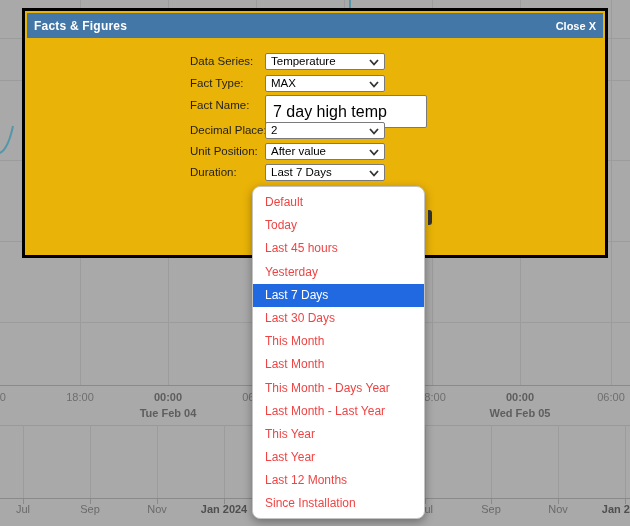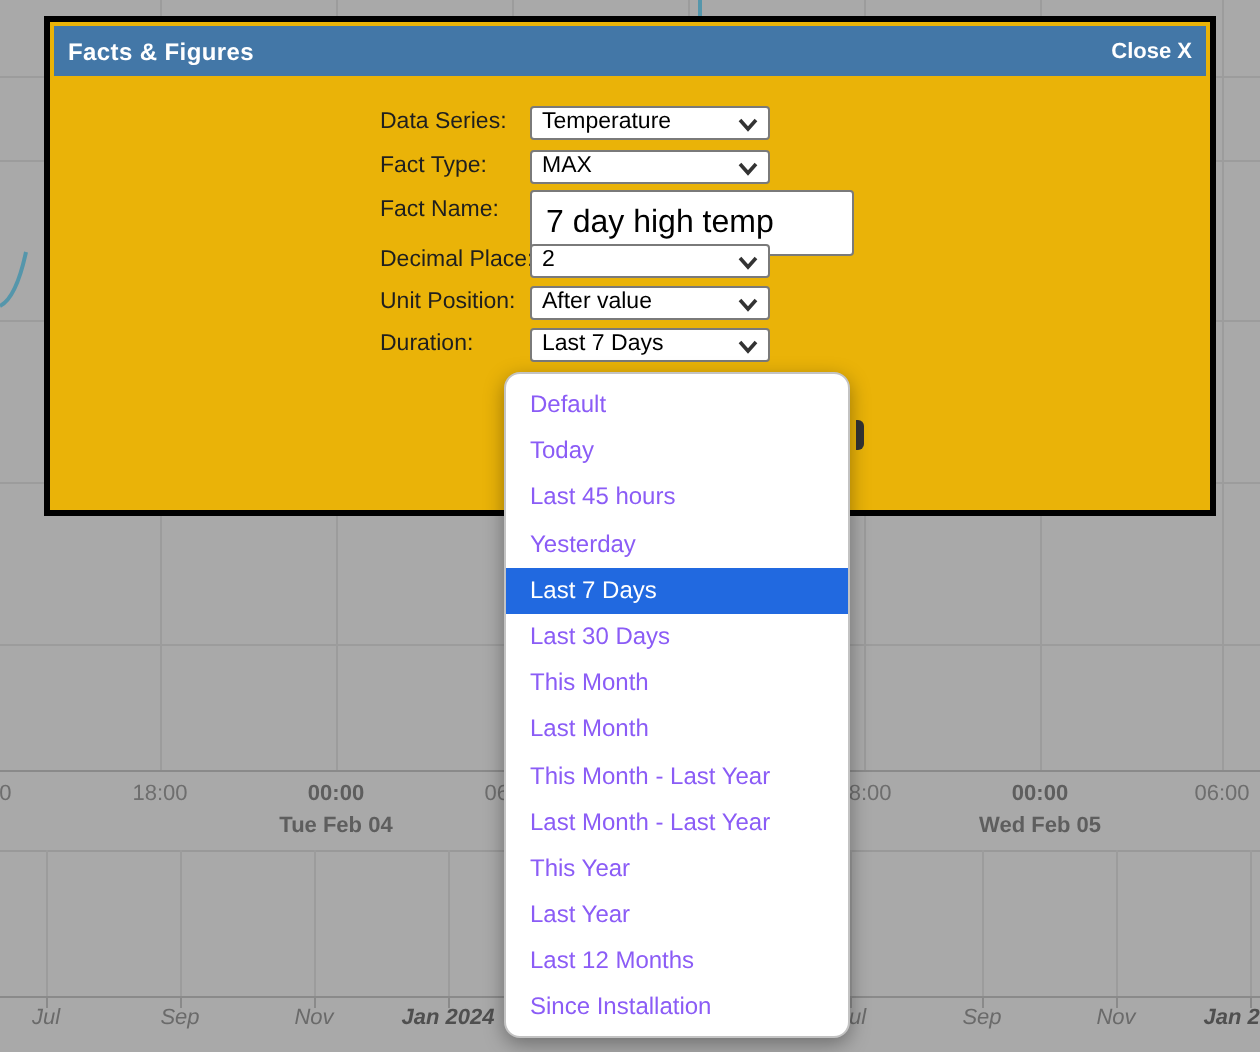--- a/index.html
+++ b/index.html
@@ -18,21 +18,21 @@
   .axis-line{position:absolute;left:0;top:385px;width:630px;height:1px;background:#8a8a8a;}
   .nav-top-line{position:absolute;left:0;top:425px;width:630px;height:1px;background:#999;}
   .nav-axis-line{position:absolute;left:0;top:498px;width:630px;height:1px;background:#8a8a8a;}
   .plotline{position:absolute;top:0;width:2px;height:385px;background:#5596ab;}
   .time-label{position:absolute;top:391px;transform:translateX(-50%);
     font-size:11px;color:#6e6e6e;white-space:nowrap;}
   .time-label.b{font-weight:bold;color:#5e5e5e;}
   .day-label{position:absolute;top:407px;transform:translateX(-50%);
     font-size:11px;font-weight:bold;color:#5e5e5e;white-space:nowrap;}
   .nav-label{position:absolute;top:503px;transform:translateX(-50%);
-    font-size:11px;color:#6a6a6a;white-space:nowrap;font-style:italic;}
+    font-size:11px;color:#6a6a6a;white-space:nowrap;}
   .nav-label.b{font-weight:bold;color:#4f4f4f;}
   .series-curve{position:absolute;left:0;top:120px;}
   
   .modal{
     position:absolute;left:22px;top:8px;width:586px;height:250px;
     background:#eab308;border:3px solid #000;box-sizing:border-box;z-index:10;
   }
   .titlebar{
     position:absolute;left:2px;right:2px;top:2px;height:25px;
     background:#4377a7;color:#fff;
@@ -59,21 +59,21 @@
     background:#333;border-radius:0 3px 3px 0;}
   
   .popup{
     position:absolute;left:252px;top:186px;width:173px;height:333px;z-index:20;
     background:#fff;border:1px solid #c3c3c3;border-radius:8px;
     box-shadow:0 3px 10px rgba(0,0,0,.35);
     padding:4px 0;box-sizing:border-box;overflow:hidden;
   }
   .dd-item{
     height:23.2px;line-height:23.2px;padding-left:12px;
-    font-size:12px;color:#8b5cf6;white-space:nowrap;cursor:default;
+    font-size:12px;color:#ef4444;white-space:nowrap;cursor:default;
   }
   .dd-item.sel{background:#2169e0;color:#fff;}
 </style>
 </head>
 <body>
 
 <div class="screen">
 
   <div class="chart-bg" id="chart-bg">
     <svg class="series-curve" width="22" height="40" viewBox="0 0 22 40">
@@ -204,21 +204,21 @@
 
   <div class="popup" id="dd-popup">
       <div class="dd-item">Default</div>
       <div class="dd-item">Today</div>
       <div class="dd-item">Last 45 hours</div>
       <div class="dd-item">Yesterday</div>
       <div class="dd-item sel">Last 7 Days</div>
       <div class="dd-item">Last 30 Days</div>
       <div class="dd-item">This Month</div>
       <div class="dd-item">Last Month</div>
-      <div class="dd-item">This Month - Last Year</div>
+      <div class="dd-item">This Month - Days Year</div>
       <div class="dd-item">Last Month - Last Year</div>
       <div class="dd-item">This Year</div>
       <div class="dd-item">Last Year</div>
       <div class="dd-item">Last 12 Months</div>
       <div class="dd-item">Since Installation</div>
     </div>
 
 </div>
 
 </body></html>

